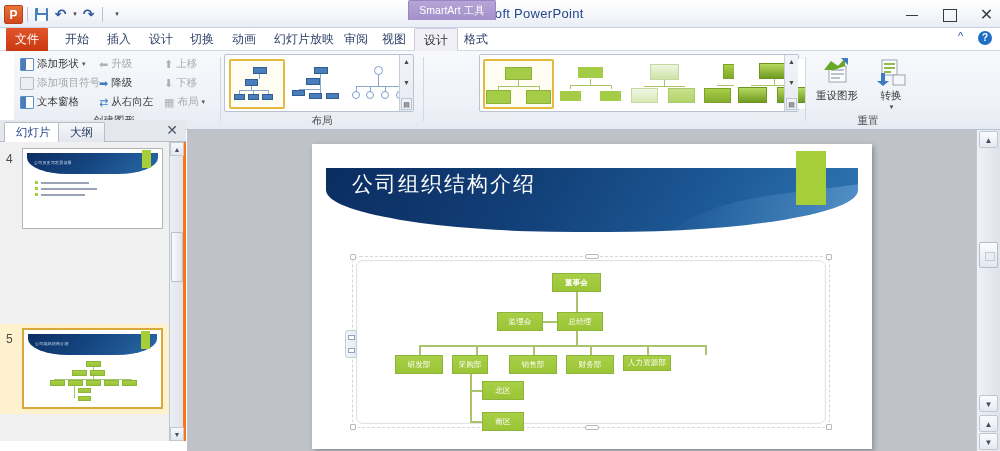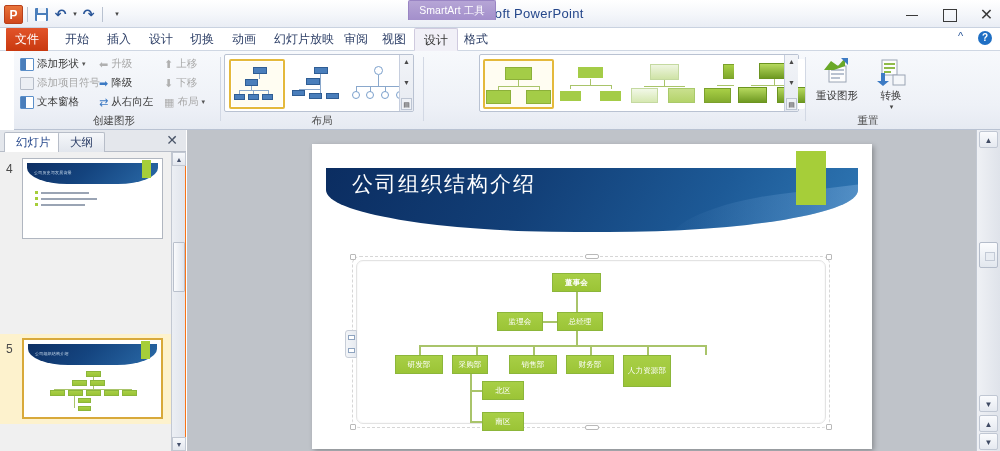--- a/index.html
+++ b/index.html
@@ -150,22 +150,22 @@
   .gline { position: absolute; background: #a9c46a; }
 
   
   .rst-btn {
     position: absolute; top: 4px; width: 52px; text-align: center; font-size: 10.5px; color: #3a3a3a;
   }
   .rst-ic { width: 32px; height: 30px; margin: 2px auto 2px; position: relative; }
 
   
   .leftpanel {
-    position: absolute; left: 0; top: 130px; width: 186px; height: 321px;
-    background: #f0f0f0; border-right: 1px solid #f97316;
+    position: absolute; left: 0; top: 120px; width: 186px; height: 321px;
+    background: #f0f0f0; border-right: 3px solid #f97316;
   }
   .panel-tabs { position: absolute; left: 0; top: 0; width: 186px; height: 22px; background: #e4e7ec; border-bottom: 1px solid #b7bdc8; }
   .ptab {
     position: absolute; top: 2px; height: 20px; line-height: 19px; font-size: 11.5px;
     padding: 0 11px; color: #2c3e66; border: 1px solid #b7bdc8; border-bottom: none;
     border-radius: 2px 2px 0 0; background: linear-gradient(to bottom,#f5f7fa,#e2e6ed);
   }
   .ptab.active { background: #ffffff; color: #25478b; }
   .ptab-close {
     position: absolute; right: 6px; top: 3px; width: 16px; height: 16px;
@@ -609,21 +609,21 @@
         <span class="oline" style="left:119px; top:84px; width:1.5px; height:10px;"></span>
         <span class="oline" style="left:176px; top:84px; width:1.5px; height:10px;"></span>
         <span class="oline" style="left:233px; top:84px; width:1.5px; height:10px;"></span>
         <span class="oline" style="left:290px; top:84px; width:1.5px; height:10px;"></span>
         <span class="oline" style="left:348px; top:84px; width:1.5px; height:10px;"></span>
 
         <div class="onode" style="left:38px;  top:94px; width:48px; height:19px;">研发部</div>
         <div class="onode" style="left:95px;  top:94px; width:36px; height:19px;">采购部</div>
         <div class="onode" style="left:152px; top:94px; width:48px; height:19px;">销售部</div>
         <div class="onode" style="left:209px; top:94px; width:48px; height:19px;">财务部</div>
-        <div class="onode" style="left:266px; top:94px; width:48px; height:32px;text-align:center;">人力资源部</div>
+        <div class="onode" style="left:266px; top:94px; width:48px; height:16px;text-align:center;">人力资源部</div>
 
         <span class="oline" style="left:113px; top:113px; width:1.5px; height:48px;"></span>
         <span class="oline" style="left:113px; top:129px; width:12px; height:1.5px;"></span>
         <div class="onode" style="left:125px; top:120px; width:42px; height:19px;">北区</div>
         <span class="oline" style="left:113px; top:160px; width:12px; height:1.5px;"></span>
         <div class="onode" style="left:125px; top:151px; width:42px; height:19px;">南区</div>
       </div>
 
       <div class="textpane-tab">
         <span class="tp-dot" style="top:4px;"></span>

